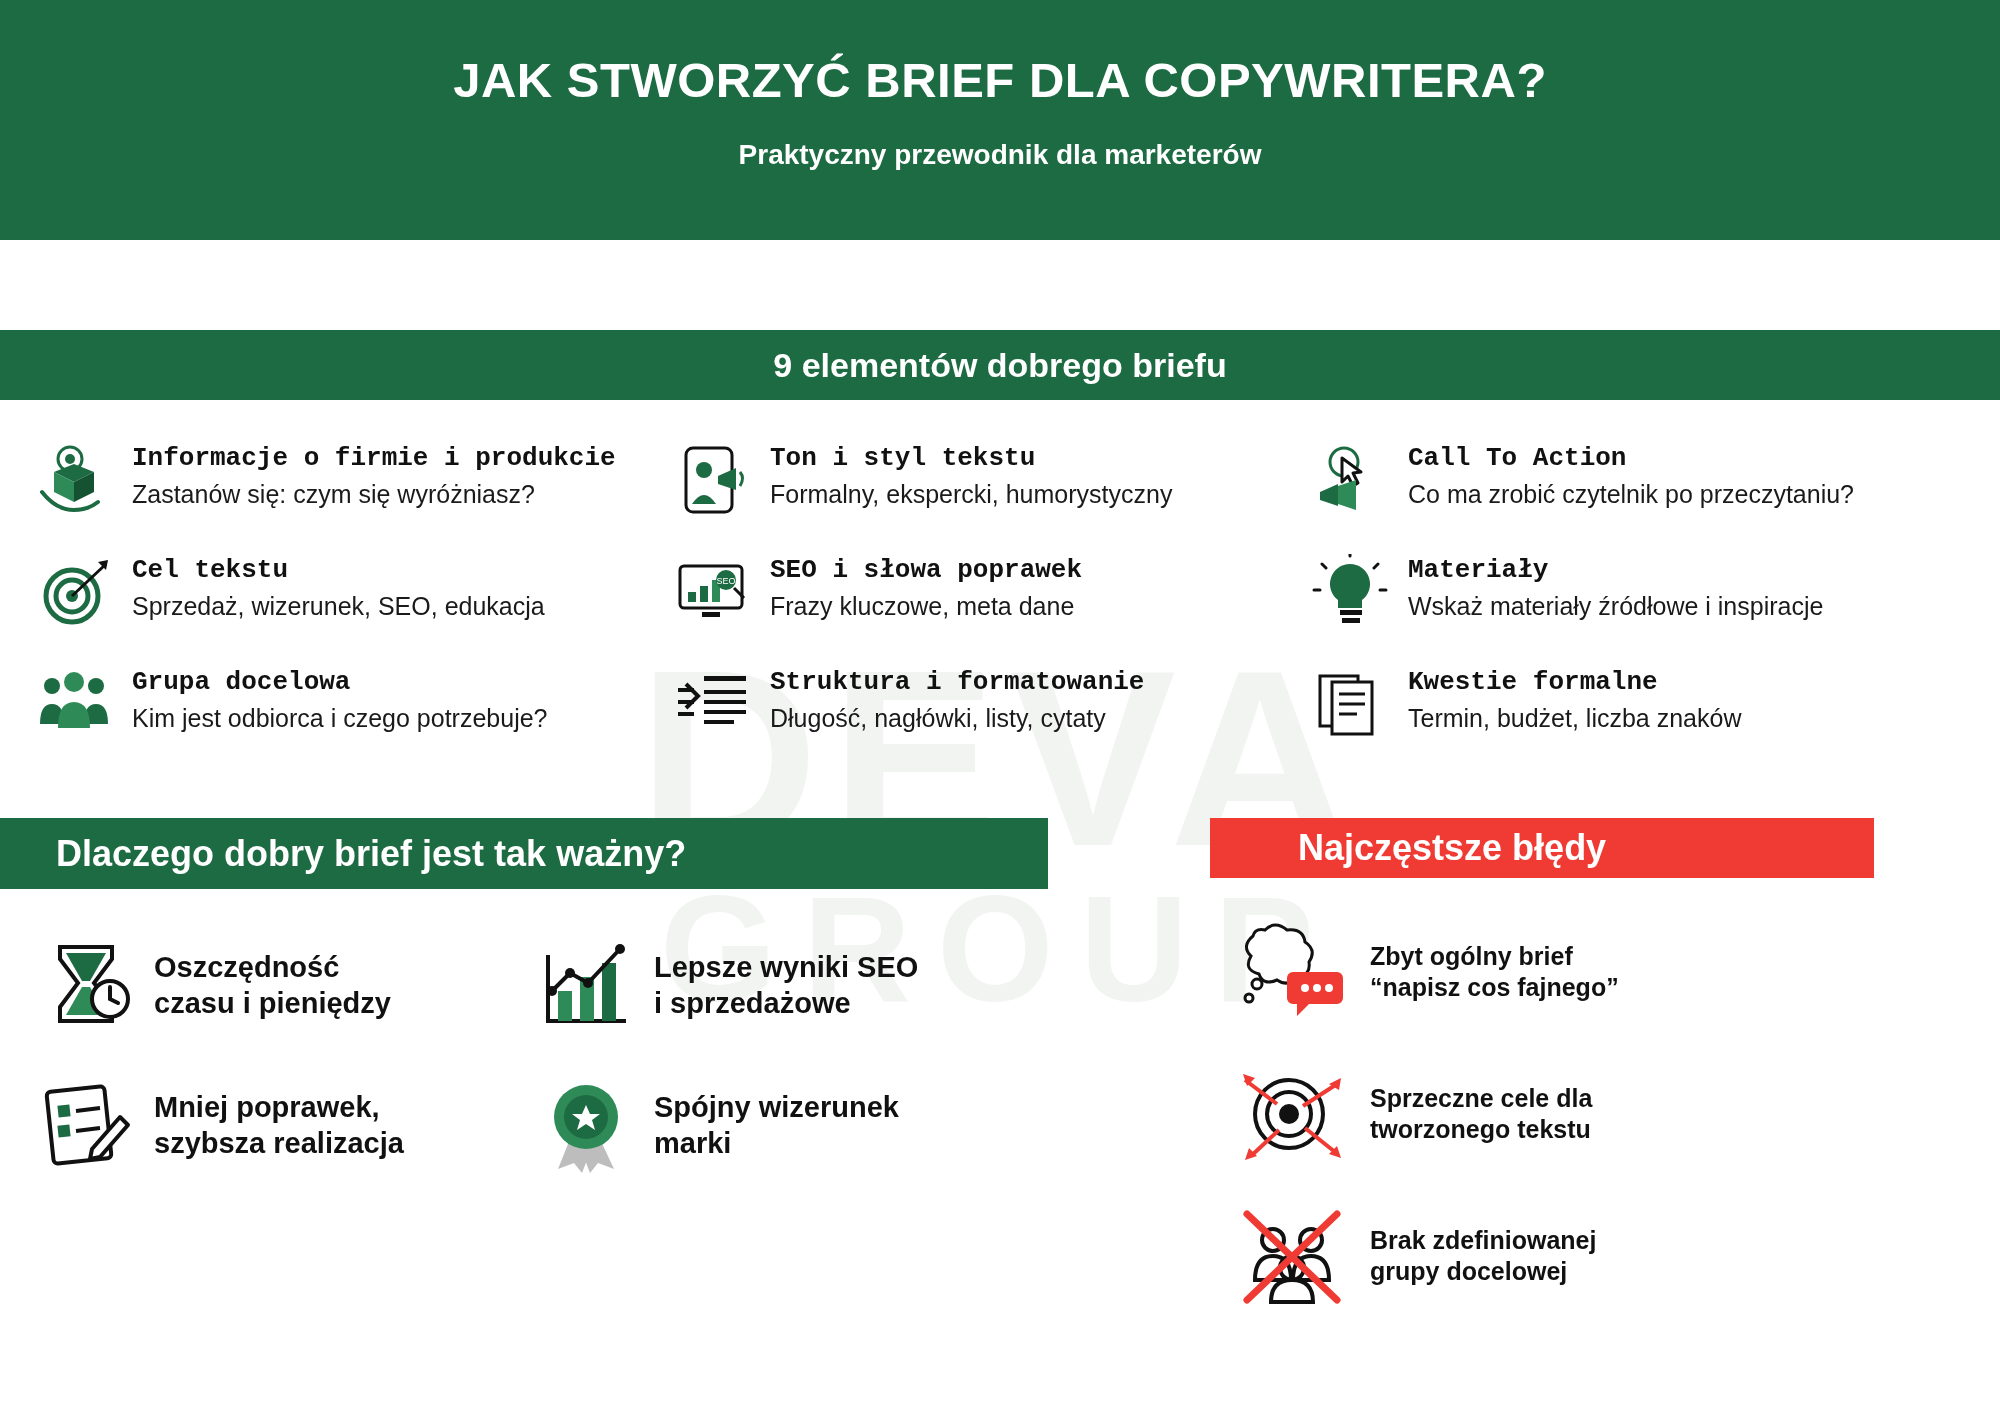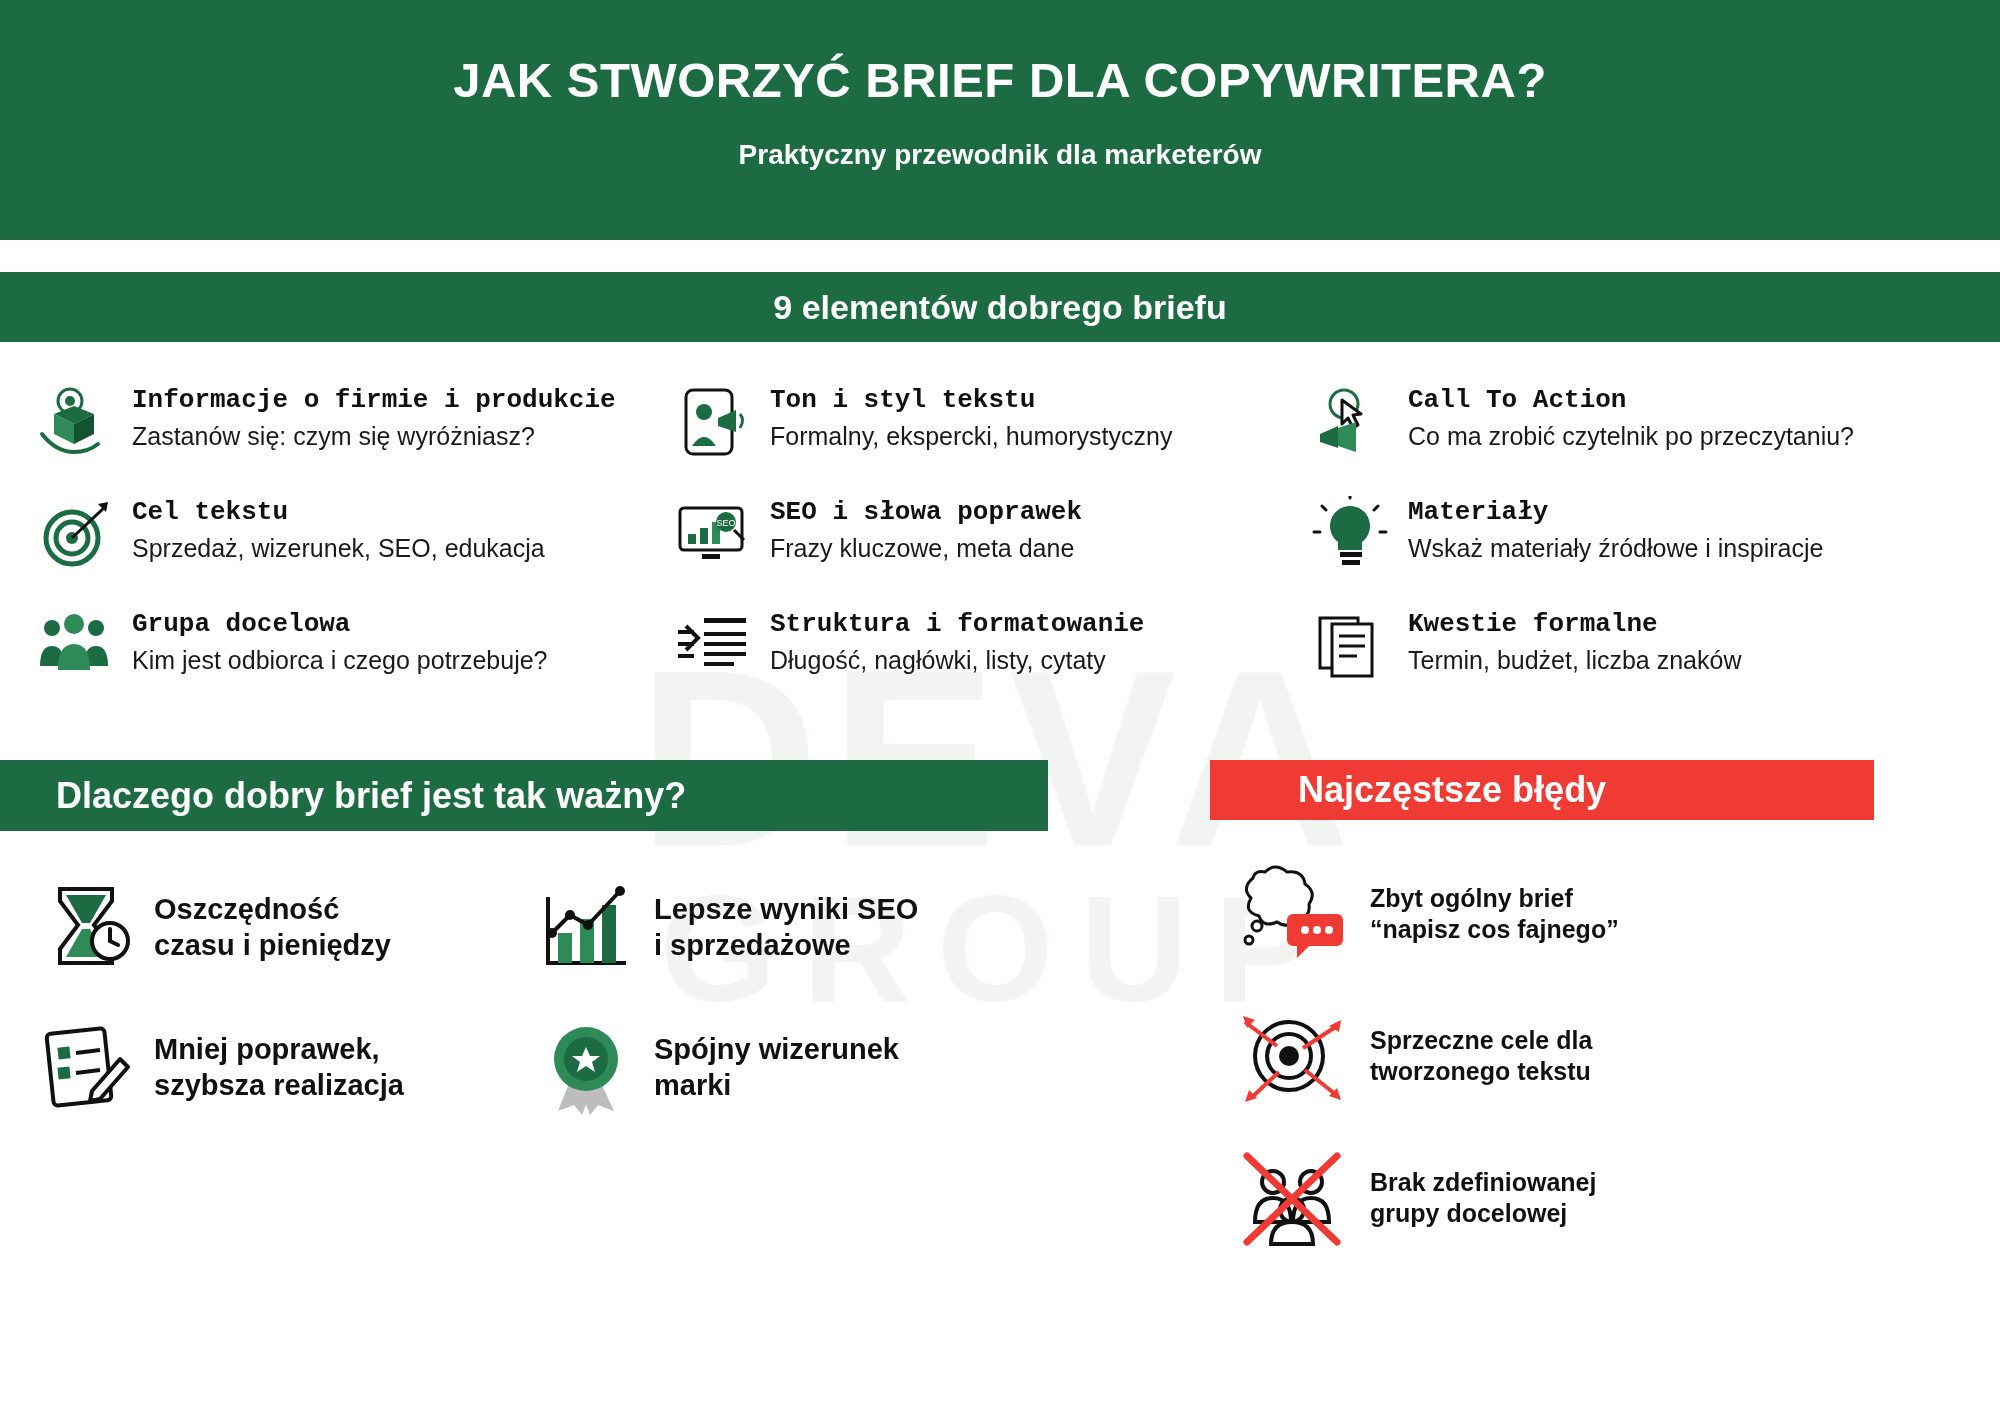--- a/index.html
+++ b/index.html
@@ -58,21 +58,21 @@
     margin: 17px;
     font-size: 28px;
     font-weight: bold;
     text-align: center;
   }
 
   
   .bar-elements {
     position: relative;
     z-index: 2;
-    margin-top: 32px;
+    margin-top: 90px;
     background: #1d6b42;
     height: 70px;
     display: flex;
     align-items: center;
     justify-content: center;
     color: #ffffff;
     font-size: 34px;
     font-weight: bold;
   }
 

